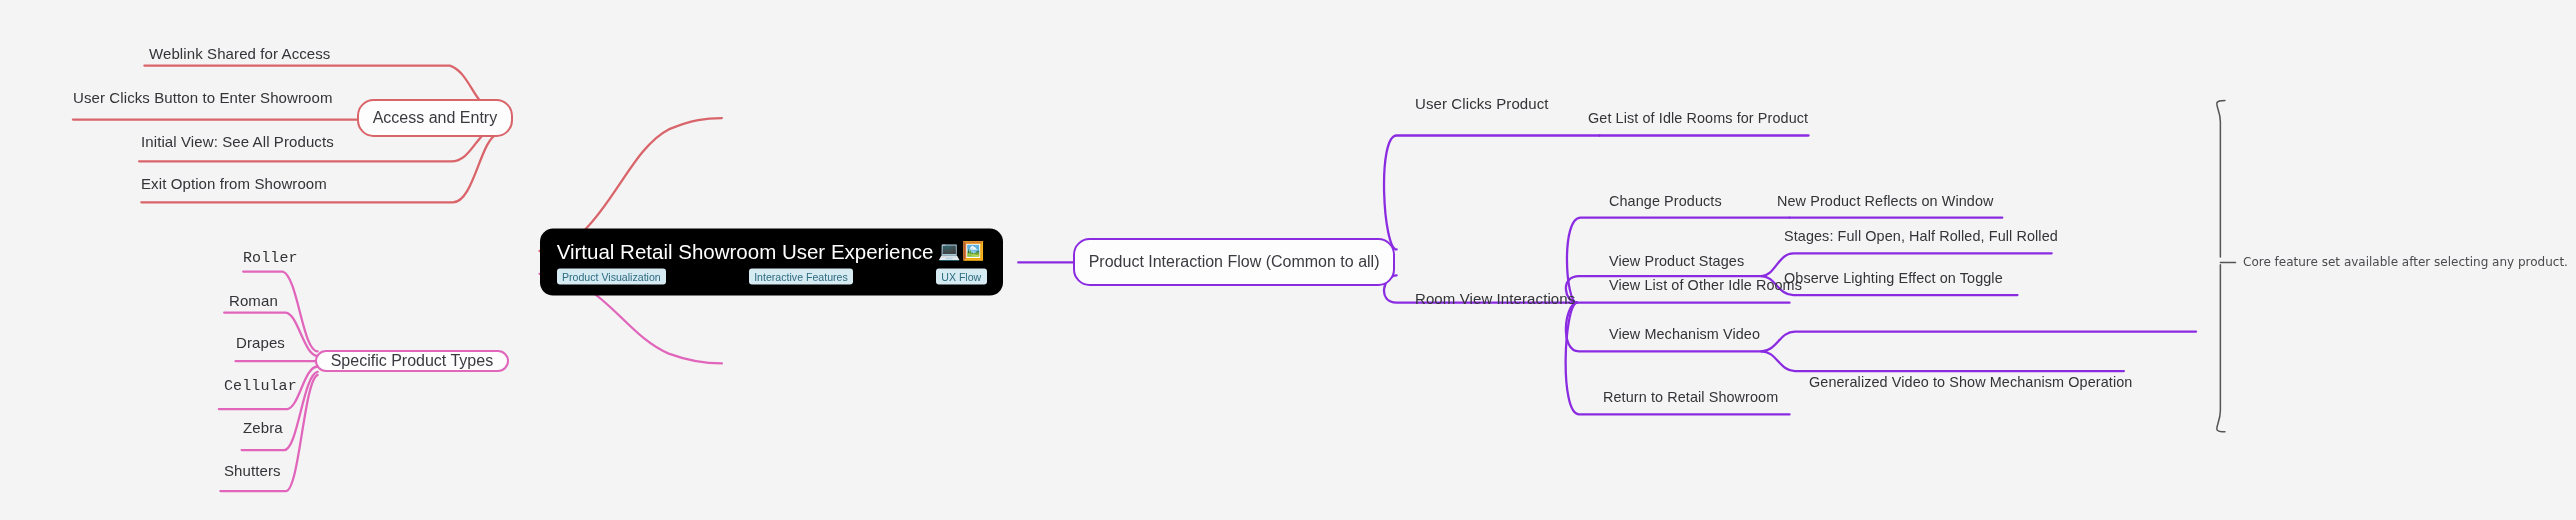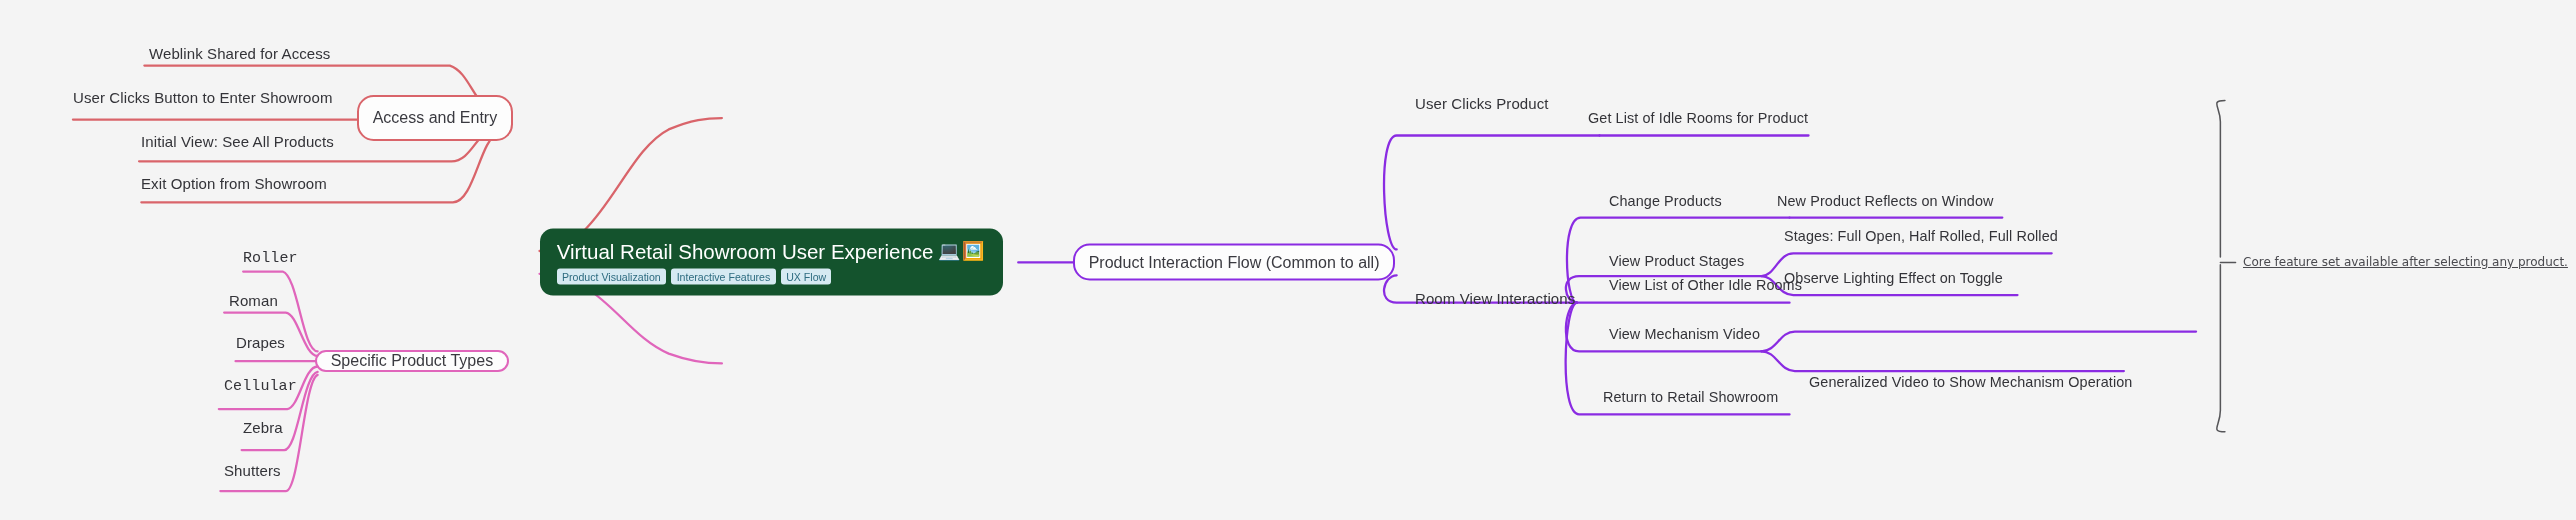--- a/index.html
+++ b/index.html
@@ -35,36 +35,36 @@
     white-space:nowrap;
     transform:translateY(-50%);
     box-sizing:border-box;
     padding:0 13.7px;
   }
   .pill.pink{border-color:#e065bb;}
   .pill.purple{border-color:#8a2be2;}
 
   #root{
     position:absolute;
-    background:#14532d;
+    background:#000000;
     border-radius:13px;
     box-sizing:border-box;
     padding:12px 16.7px 10.6px 16.7px;
     transform:translateY(-50%);
     display:flex;flex-direction:column;gap:6.8px;
   }
   #root-title{
     color:#ffffff;
     font-size:20.5px;
     white-space:nowrap;
     line-height:1.05;
     display:flex;align-items:center;gap:5.3px;
   }
   #root-emojis{font-size:18px;letter-spacing:1.5px;}
-  #root-tags{display:flex;gap:5.3px;}
+  #root-tags{display:flex;gap:5.3px;justify-content:space-between;}
   .tag{
     background:#d6eaf2;
     color:#2e6c80;
     font-size:10.6px;
     padding:2.3px 5.3px 3px 5.3px;
     border-radius:3px;
     white-space:nowrap;
     line-height:1;
   }
   .annot{
@@ -142,29 +142,29 @@
       <span>Virtual Retail Showroom User Experience</span>
       <span id="root-emojis">💻🖼️</span>
     </div>
     <div id="root-tags">
       <span class="tag">Product Visualization</span>
       <span class="tag">Interactive Features</span>
       <span class="tag">UX Flow</span>
     </div>
   </div>
 
-  <div class="pill" style="left:357px;top:118px;height:46px;">
+  <div class="pill" style="left:357px;top:118px;height:38px;">
     <span>Access and Entry</span>
   </div>
 
   <div class="pill pink" style="left:315px;top:361px;height:22px;">
     <span>Specific Product Types</span>
   </div>
 
-  <div class="pill purple" style="left:1073px;top:262px;height:37px;">
+  <div class="pill purple" style="left:1073px;top:262px;height:48px;">
     <span>Product Interaction Flow (Common to all)</span>
   </div>
 
   <div class="node-label lvl2" style="left:149px;top:53px;">
     <span>Weblink Shared for Access</span>
   </div>
   <div class="node-label lvl2" style="left:73px;top:97px;">
     <span>User Clicks Button to Enter Showroom</span>
   </div>
   <div class="node-label lvl2" style="left:141px;top:141px;">
@@ -229,18 +229,18 @@
     <span>View Mechanism Video</span>
   </div>
   <div class="node-label lvl3" style="left:1809px;top:354px;margin-top:28px;">
     <span>Generalized Video to Show Mechanism Operation</span>
   </div>
 
   <div class="node-label lvl3" style="left:1603px;top:397px;">
     <span>Return to Retail Showroom</span>
   </div>
 
-  <div class="annot" style="left:2243px;top:262px;text-decoration:underline;">
+  <div class="annot" style="left:2243px;top:262px;">
     <span>Core feature set available after selecting any product.</span>
   </div>
 
 </div>
 
 
 </body></html>

